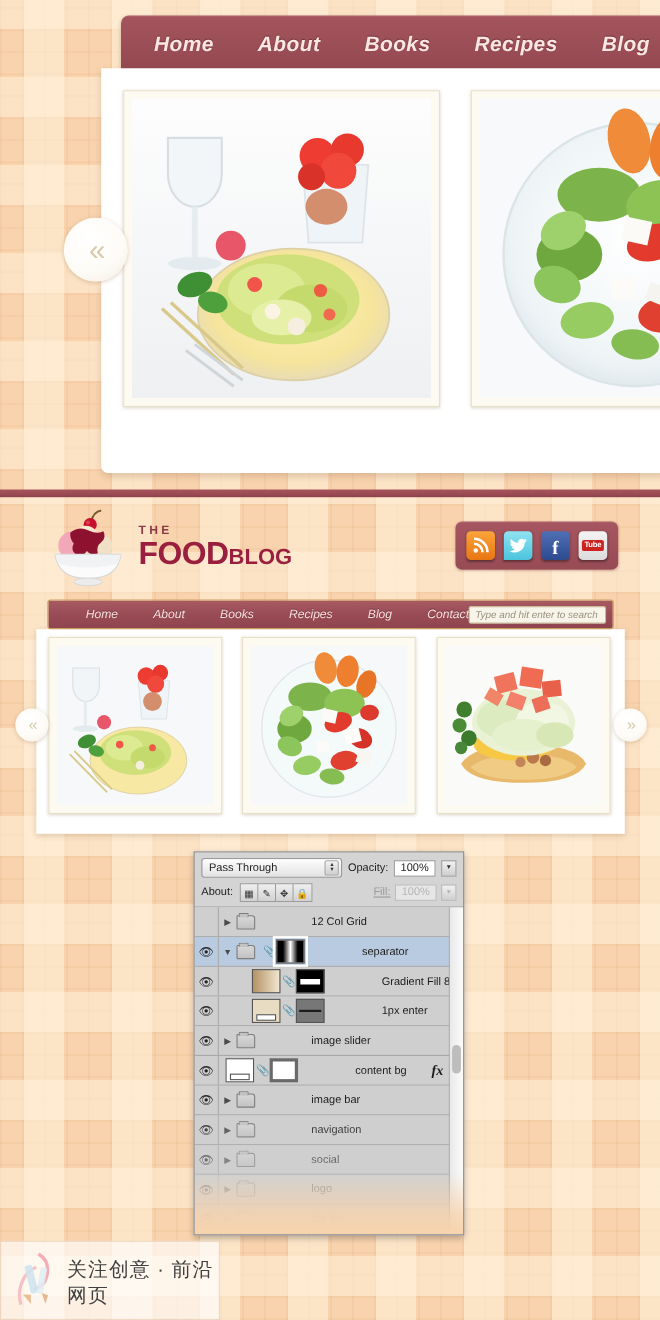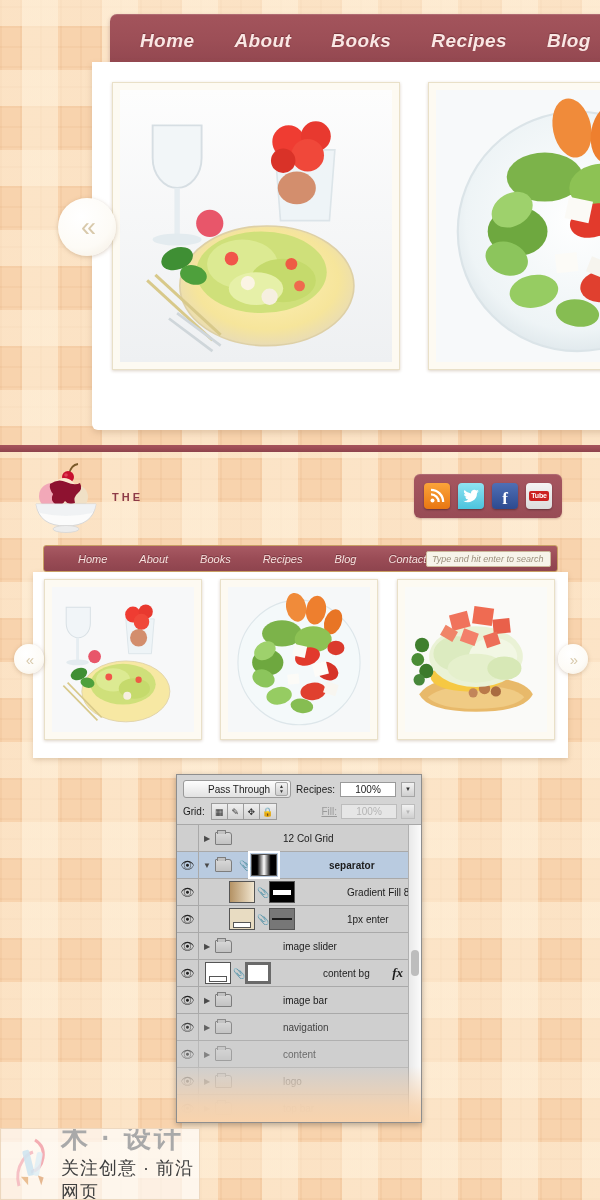--- a/index.html
+++ b/index.html
@@ -133,21 +133,21 @@
   
   #section-bottom {
     position: absolute;
     top: 452px; left: 0;
     width: 600px; height: 748px;
   }
 
   
   #logo-block {
     position: absolute;
-    left: 28px; top: 10px;
+    left: 42px; top: 10px;
     display: flex;
     align-items: center;
   }
   #logo-mark { width: 76px; height: 72px; flex: 0 0 auto; }
   #logo-text {
     margin-left: 8px;
     line-height: 1;
     white-space: nowrap;
   }
   #logo-the {
@@ -301,21 +301,21 @@
     background: #d4d4d4;
   }
   #blend-mode {
     flex: 1 1 auto;
     height: 18px;
     background: linear-gradient(to bottom,#fdfdfd,#e2e2e2);
     border: 1px solid #9a9a9a;
     border-radius: 3px;
     display: flex;
     align-items: center;
-    padding-left: 24px;
+    padding-left: 6px;
     font-size: 10px;
     position: relative;
     cursor: pointer;
   }
   #blend-mode .stepper {
     position: absolute;
     right: 2px; top: 1px;
     width: 13px; height: 14px;
     background: linear-gradient(to bottom,#f2f2f2,#cfcfcf);
     border: 1px solid #a5a5a5;
@@ -323,21 +323,21 @@
     display: flex;
     flex-direction: column;
     align-items: center;
     justify-content: center;
     font-size: 5px;
     line-height: 5px;
     color: #333;
   }
   .opacity-label { font-size: 10px; white-space: nowrap; }
   .num-field {
-    width: 56px; height: 15px;
+    width: 38px; height: 15px;
     background: #fff;
     border: 1px solid #9a9a9a;
     font-size: 10px;
     text-align: center;
     line-height: 14px;
     cursor: text;
   }
   .drop-arrow {
     width: 14px; height: 15px;
     background: linear-gradient(to bottom,#f2f2f2,#cfcfcf);
@@ -484,21 +484,21 @@
   .mask-white { background: #fff; border: 3px solid #6a6a6a; }
 
   .layer-name {
     flex: 1 1 auto;
     font-size: 10px;
     padding-left: 2px;
     white-space: nowrap;
     overflow: hidden;
     margin-left: 44px;
   }
-  .layer-name.bold { font-weight: bold; }
+  .layer-name.bold { font-weight: normal; }
   .indent { margin-left: 14px; }
 
   .fx-badge {
     font-family: "Liberation Serif", serif;
     font-style: italic;
     font-size: 13px;
     font-weight: bold;
     margin-left: auto;
     margin-right: 5px;
     color: #1c1c1c;
@@ -705,20 +705,21 @@
 
         <path d="M22 22 q8 -6 16 -2 q9 4 14 1 q3 6 -2 10 q-5 4 -3 10 q-6 3 -10 -2 q-4 6 -10 3 q-5 -4 -2 -10 q-4 -5 -3 -10 z" fill="#8e1230"></path>
         <path d="M30 44 q4 6 10 4 q-2 7 -8 6 q-5 -1 -2 -10 z" fill="#8e1230"></path>
 
         <path d="M8 42 h60 q-3 22 -30 22 q-27 0 -30 -22 z" fill="#fbfbfb" stroke="#d8d8d8" stroke-width="1"></path>
         <path d="M8 42 h60 q-1 5 -4 9 q-26 6 -52 0 q-3 -4 -4 -9 z" fill="#eef0f2" opacity="0.8"></path>
         <ellipse cx="38" cy="67" rx="13" ry="3.5" fill="#ececec" stroke="#d5d5d5" stroke-width="0.8"></ellipse>
       </svg>
       <div id="logo-text">
         <span id="logo-the">THE</span>
+        <span id="logo-main"><span>FOOD</span><span class="blog">BLOG</span></span>
       </div>
     </div>
   </div>
 
   <div id="social-bar">
     <div class="social-icon" id="icon-rss">
       <svg width="16" height="16" viewBox="0 0 16 16">
         <circle cx="3.5" cy="12.5" r="2" fill="#fff"></circle>
         <path d="M2 7.5 a6.5 6.5 0 0 1 6.5 6.5 h2.3 A8.8 8.8 0 0 0 2 5.2 z" fill="#fff"></path>
         <path d="M2 3 a11 11 0 0 1 11 11 h2.3 A13.3 13.3 0 0 0 2 0.7 z" fill="#fff"></path>
@@ -842,27 +843,27 @@
     <span>»</span>
   </div>
 
   <div id="ps-panel">
 
     <div id="ps-toprow">
       <div id="blend-mode">
         <span>Pass Through</span>
         <span class="stepper">▲<br>▼</span>
       </div>
-      <span class="opacity-label">Recipes:</span>
+      <span class="opacity-label">Opacity:</span>
       <div class="num-field">100%</div>
       <div class="drop-arrow">▼</div>
     </div>
 
     <div id="ps-lockrow">
-      <span class="lock-label">Grid:</span>
+      <span class="lock-label">About:</span>
       <div class="lock-group">
         <div class="lock-btn">▦</div>
         <div class="lock-btn">✎</div>
         <div class="lock-btn">✥</div>
         <div class="lock-btn">🔒</div>
       </div>
       <span class="fill-label">Fill:</span>
       <div class="num-field dim">100%</div>
       <div class="drop-arrow dim">▼</div>
     </div>
@@ -931,21 +932,21 @@
         <div class="eye-cell">👁</div>
         <div class="twisty">▶</div>
         <div class="folder-icon"></div>
         <div class="layer-name">navigation</div>
       </div>
 
       <div class="layer-row fade2">
         <div class="eye-cell">👁</div>
         <div class="twisty">▶</div>
         <div class="folder-icon"></div>
-        <div class="layer-name">content</div>
+        <div class="layer-name">social</div>
       </div>
 
       <div class="layer-row fade3">
         <div class="eye-cell">👁</div>
         <div class="twisty">▶</div>
         <div class="folder-icon"></div>
         <div class="layer-name">logo</div>
       </div>
 
       <div class="layer-row fade4">
@@ -966,18 +967,17 @@
   <div id="watermark">
     <svg id="wm-mark" viewBox="0 0 54 56">
       <path d="M30 4 q10 6 8 18 q-2 12 -12 14" stroke="#f2a0a8" stroke-width="3" fill="none" opacity="0.85"></path>
       <path d="M14 50 q-4 -14 4 -26 q4 -6 10 -8" stroke="#f4b4bb" stroke-width="3" fill="none" opacity="0.8"></path>
       <rect x="20" y="14" width="7" height="26" rx="2" fill="#cfe4ef" opacity="0.9" transform="rotate(-14 23 27)"></rect>
       <path d="M17 40 l7 2 l-2 8 z" fill="#e8b98a" opacity="0.9" transform="rotate(-14 20 45)"></path>
       <rect x="30" y="16" width="6" height="24" rx="2" fill="#dfeef4" opacity="0.85" transform="rotate(10 33 28)"></rect>
       <path d="M32 40 l6 1 l-1 8 z" fill="#e0ac80" opacity="0.85" transform="rotate(10 35 45)"></path>
     </svg>
     <div id="wm-text">
-      <div id="wm-title">木 · 设计</div>
       <div id="wm-sub">关注创意 · 前沿网页</div>
     </div>
   </div>
 
 </div>
 
 </body></html>

